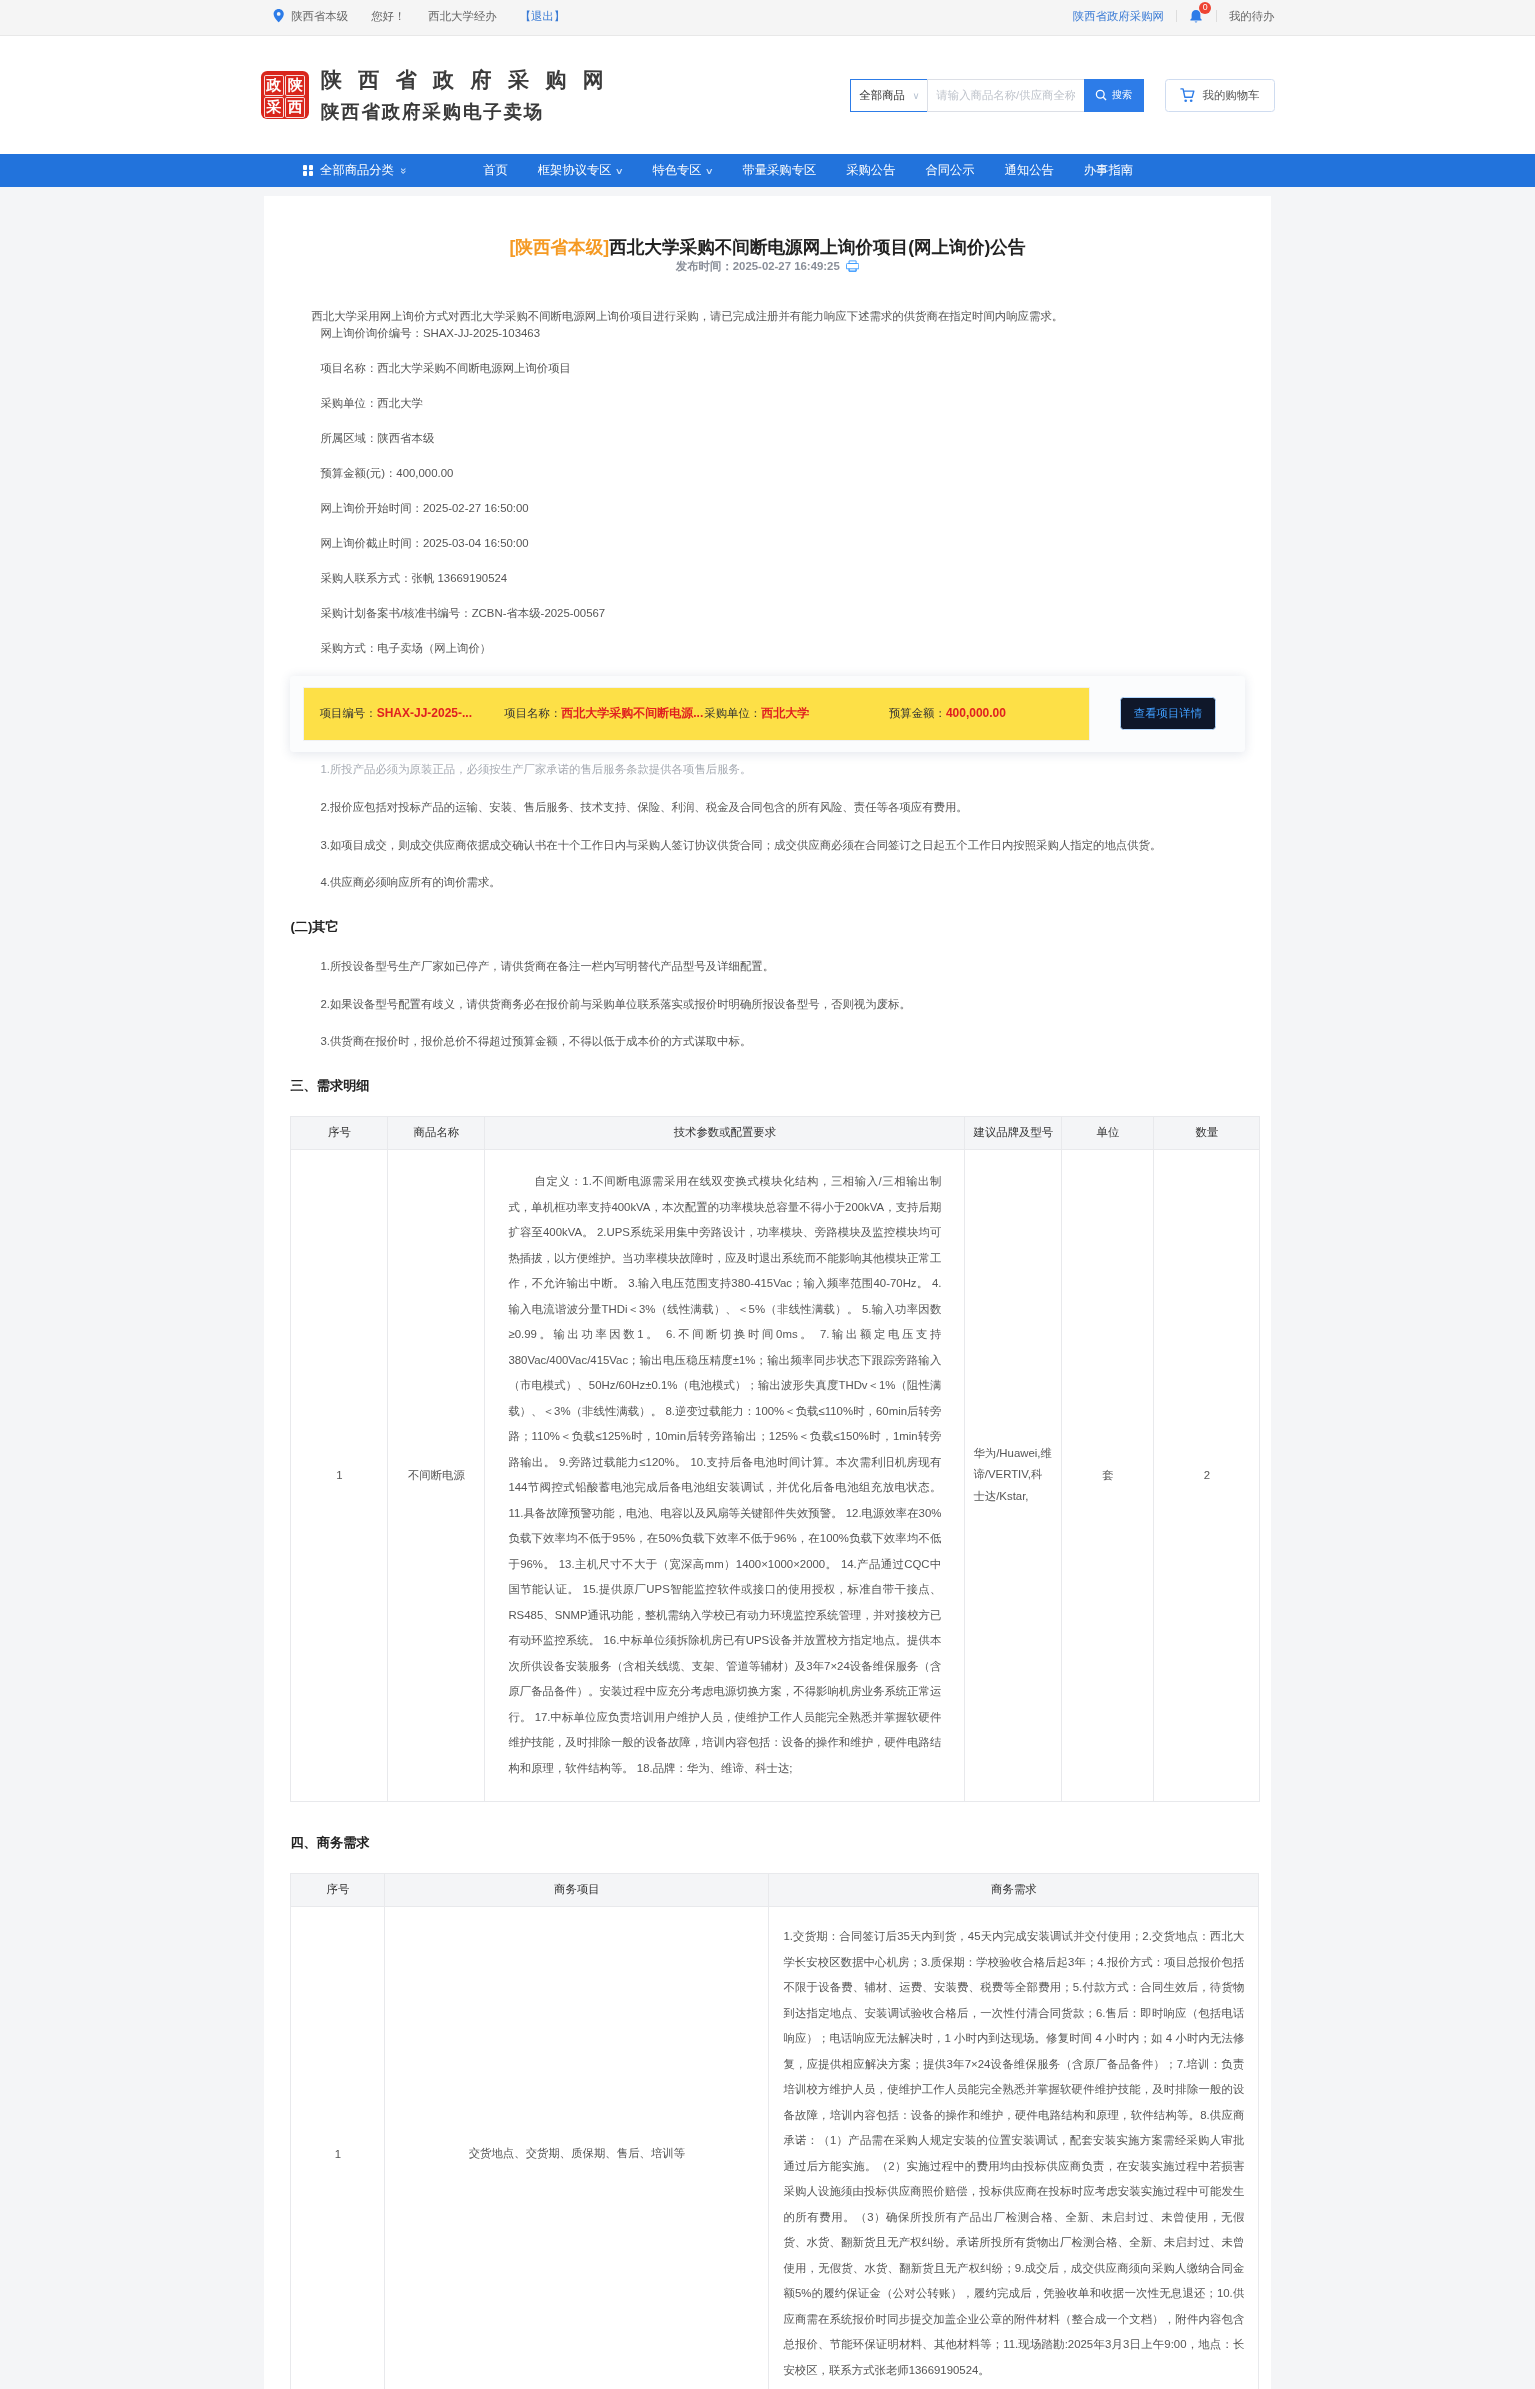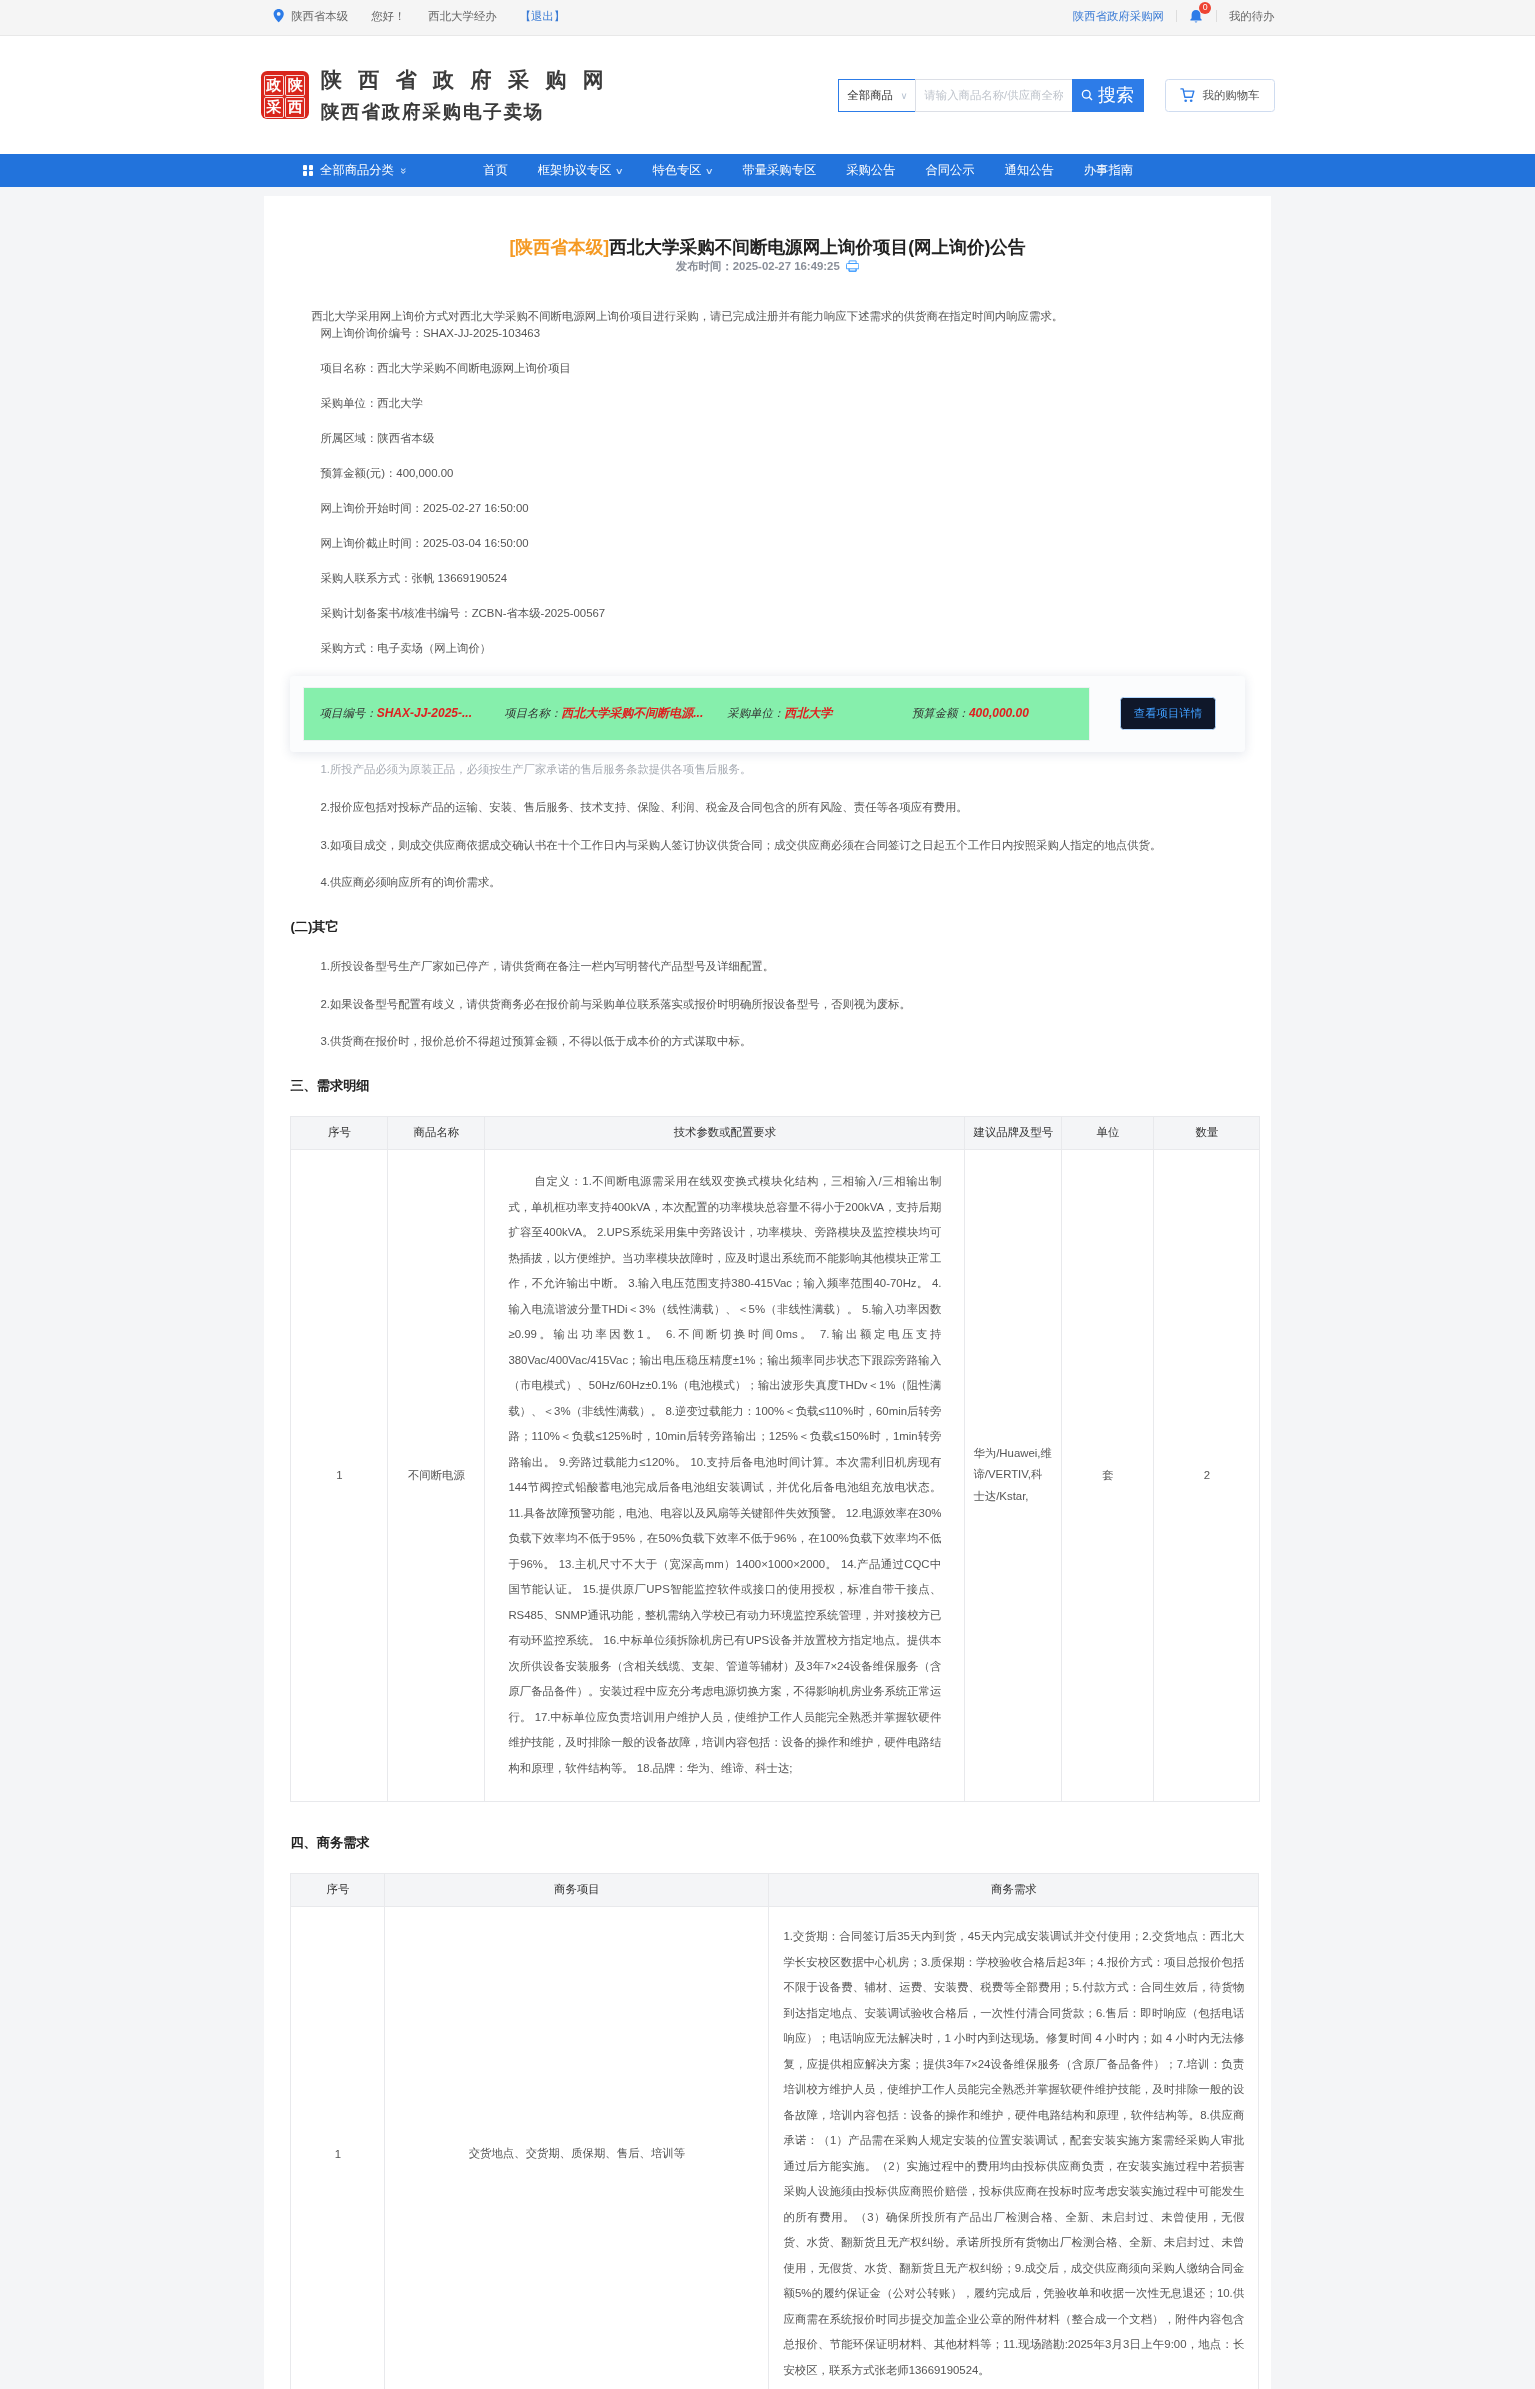--- a/index.html
+++ b/index.html
@@ -33,21 +33,21 @@
   .site-title { font-size: 21px; font-weight: bold; color: #3a3a3a; letter-spacing: 5.3px; }
   .site-subtitle { font-size: 18.5px; font-weight: bold; color: #3a3a3a; letter-spacing: 1.8px; margin-top: 5.3px; }
   .header-right { margin-left: auto; display: flex; align-items: center; gap: 21px; }
   .search-box { display: flex; height: 33px; }
   .search-select { width: 77px; border: 0.9px solid #2d7ce8; border-right: none; background: #fff; display: flex;
     align-items: center; justify-content: space-between; padding: 0 7px 0 8.8px; font-size: 11.4px; color: #333; cursor: pointer; }
   .search-select .chev { color: #b9c4d2; font-size: 9.7px; }
   .search-input { width: 157px; border: 0.9px solid #dcdfe6; border-right: none; padding: 0 8.8px; font-size: 11.4px;
     outline: none; color: #333; font-family: inherit; }
   .search-input::placeholder { color: #bfc4cc; }
-  .search-btn { width: 72px; background: #2d7ce8; color: #fff; border: none; font-size: 18px; cursor: pointer;
+  .search-btn { width: 60px; background: #2d7ce8; color: #fff; border: none; font-size: 10px; cursor: pointer;
     display: flex; align-items: center; justify-content: center; gap: 4.4px; font-family: inherit; }
   .cart-btn { height: 33px; background: #fff; border: 0.9px solid #cfdcf0; border-radius: 3.5px; padding: 0 14px;
     display: flex; align-items: center; gap: 7px; font-size: 11.4px; color: #555; cursor: pointer; font-family: inherit; }
 
   
   .navbar { background: #2273dc; height: 33px; font-size: 12.3px; color: #fff; }
   .navbar .inner { display: flex; align-items: center; height: 33px; gap: 30px; padding-left: 42px; }
   .all-cats { display: flex; align-items: center; gap: 7px; cursor: pointer; margin-right: 46px; }
   .grid-icon { display: grid; grid-template-columns: 4.4px 4.4px; grid-template-rows: 4.4px 4.4px; gap: 1.8px; }
   .grid-icon i { background: #fff; border-radius: 0.9px; }
@@ -62,22 +62,22 @@
   .art-title .tag { color: #f59a23; }
   .publish-line { font-size: 11.4px; color: #8a8f99; 
     display: flex; align-items: center; justify-content: center; gap: 6.2px; font-weight: bold; }
   .intro { font-size: 11.4px; color: #555; margin: 33px 0 0 21px; line-height: 1.7; }
   .sec-heading { font-size: 13.2px; font-weight: bold; color: #222; margin: 26.4px 0 21px 0; }
   .field { font-size: 11.4px; color: #555; margin: 0 0 20px 30px; }
 
   
   .proj-card { background: #fbfcfd; border-radius: 3.5px; box-shadow: 0 1.8px 10.6px rgba(60,80,120,.14);
     padding: 10.6px 12.3px; display: flex; align-items: center; margin: 5.3px 0 8.8px; }
-  .proj-card-fields { background: #86efac; border: 0.9px solid #f0f1f3; flex: 1; display: flex; align-items: center;
-    padding: 17.6px 16px; gap: 24px; font-style: italic; }
+  .proj-card-fields { background: #fde047; border: 0.9px solid #f0f1f3; flex: 1; display: flex; align-items: center;
+    padding: 17.6px 16px; gap: 1px; }
   .pc-field { font-size: 11.4px; color: #333; flex: 1; white-space: nowrap; }
   .pc-field .val { color: #e02020; font-weight: bold; font-size: 12px; }
   .pc-btn { margin: 0 16px 0 30px; background: #0f172a; border: 0.9px solid #b3d8ff; color: #409eff;
     border-radius: 3.5px; font-size: 11.4px; padding: 8px 13.2px; cursor: pointer; white-space: nowrap; font-family: inherit; }
 
   .note { font-size: 11.4px; color: #555; margin: 0 0 19.4px 30px; line-height: 1.6; }
   .note-first { color: #a6abb3; margin-top: 1.8px; }
 
   
   table { border-collapse: collapse; width: 968px; margin: 0 0 0 0; table-layout: fixed; }

